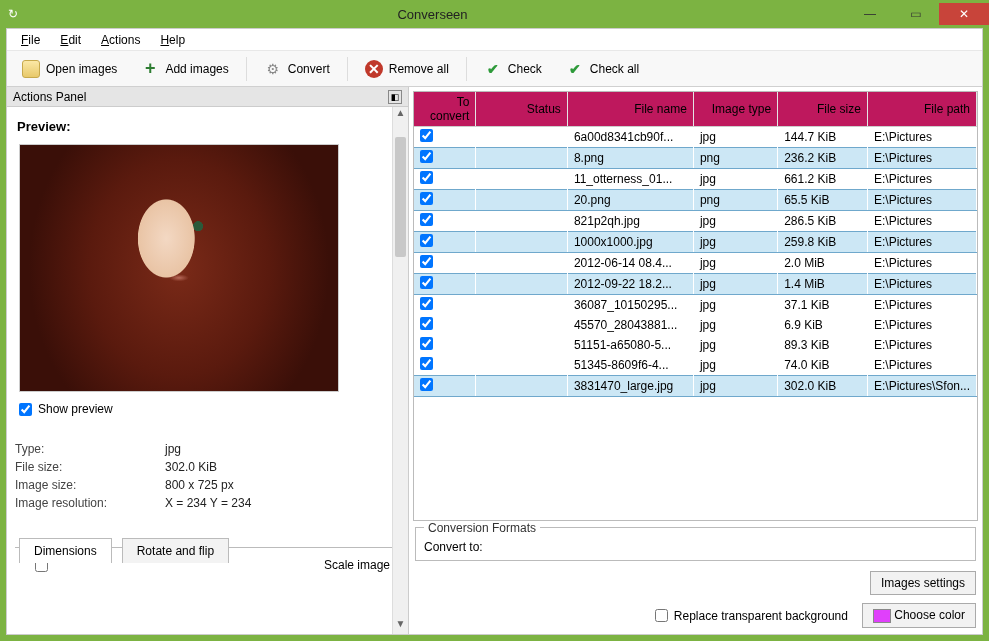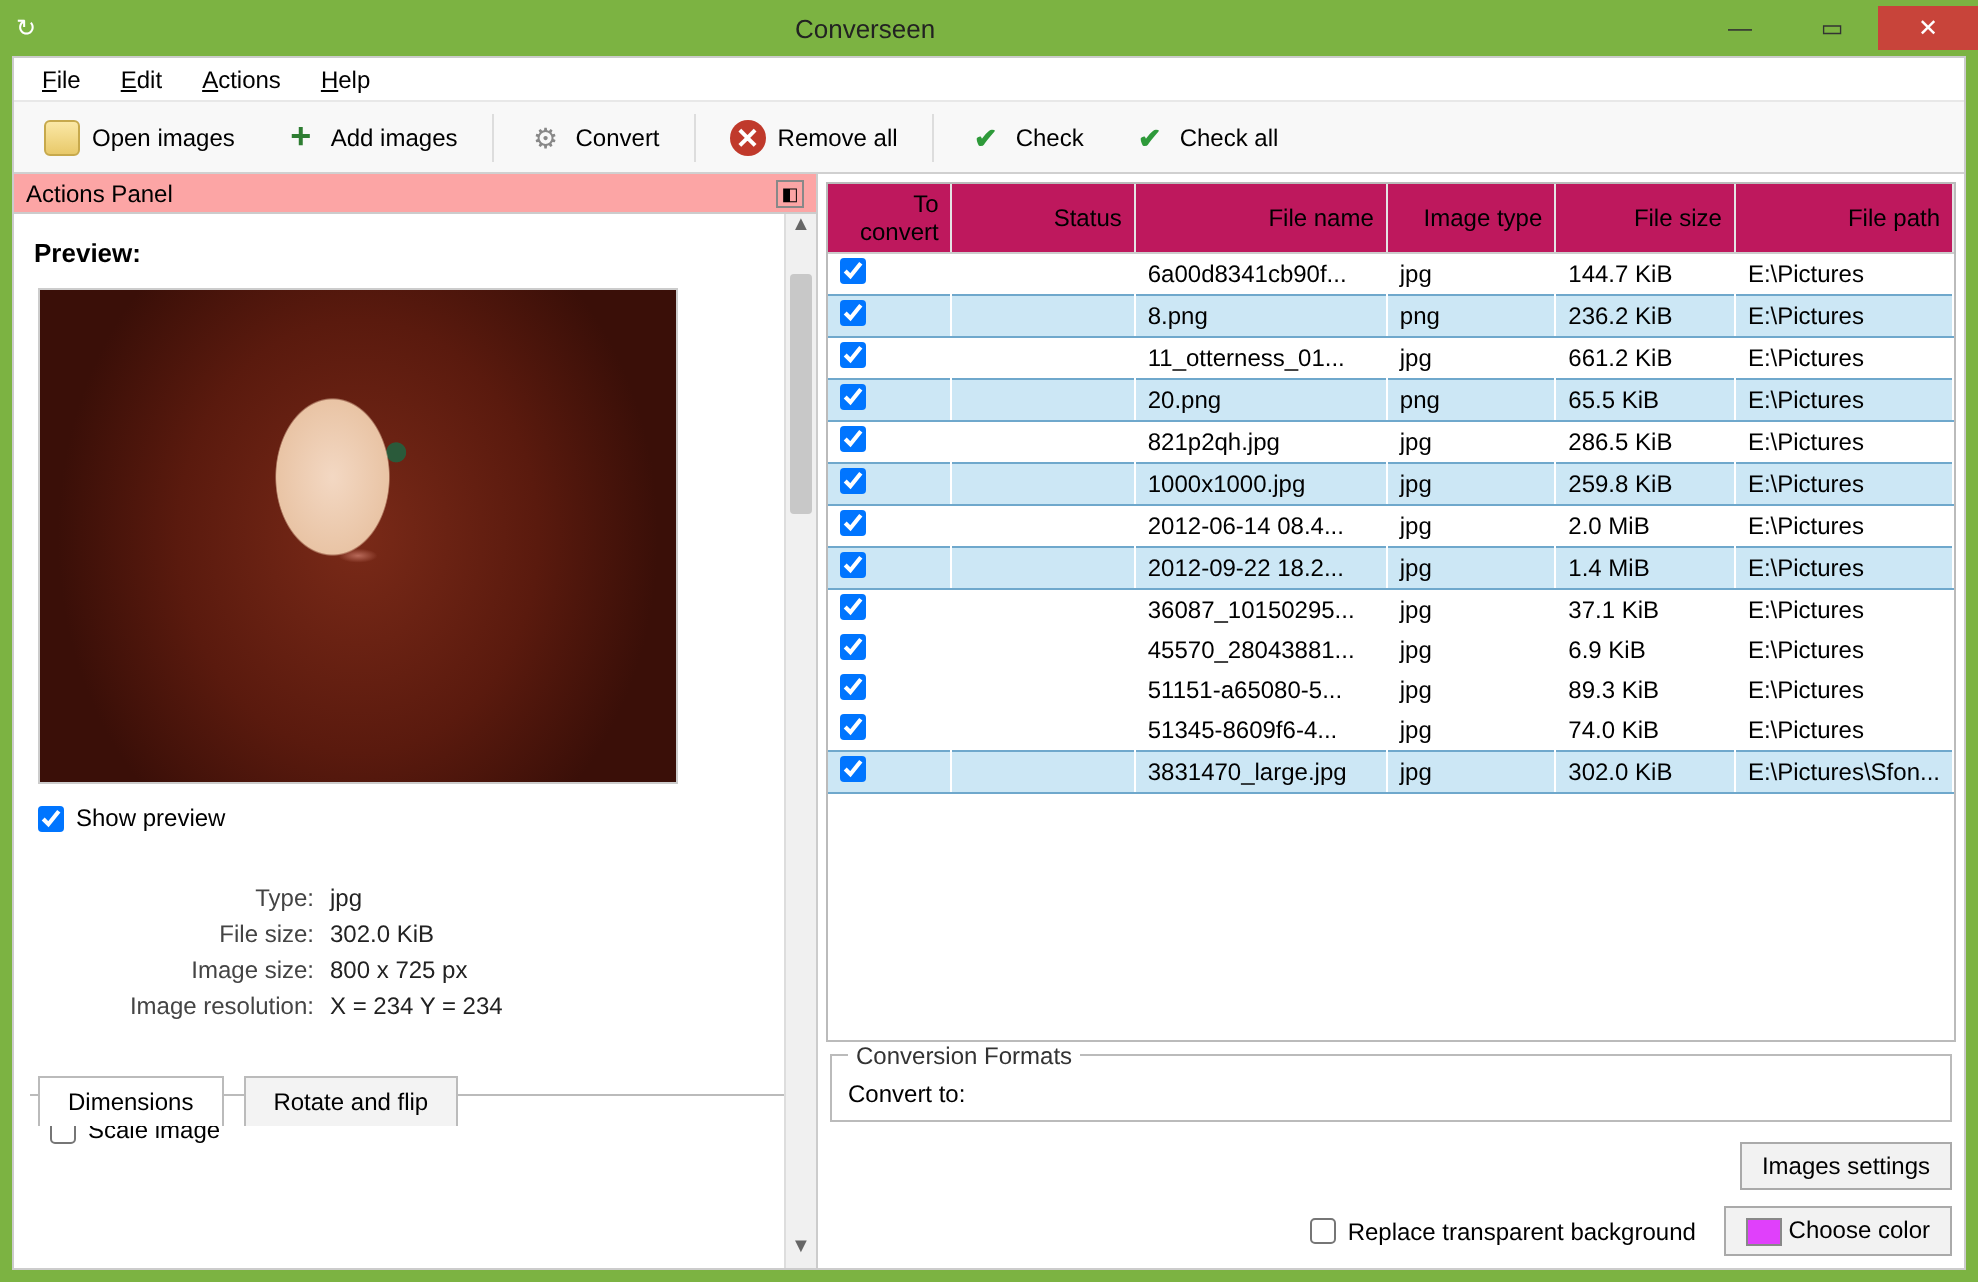--- a/index.html
+++ b/index.html
@@ -25,42 +25,42 @@
 .ticon.open { background: linear-gradient(#fbe8a6,#e8c96a); border-radius:3px; border:1px solid #c7a94c; }
 .ticon.add { color:#2e7d32; font-weight:bold; font-size:18px }
 .ticon.convert { color:#888; }
 .ticon.remove { background:#c0392b; width:18px; height:8px; border-radius:2px; }
 .ticon.removeall { background:#c0392b; width:18px; height:18px; border-radius:50%; color:#fff; font-weight:bold; }
 .ticon.check { color:#2e9a3a; font-weight:bold; }
 
 .mainarea { flex: 1; display: flex; overflow: hidden; }
 
 .leftpane { width: 402px; display: flex; flex-direction: column; border-right: 1px solid #ccc; }
-.panelheader { height: 20px; background: #fca5a5; border-bottom: 1px solid #ccc; display:flex; align-items:center; padding:0 6px; justify-content: space-between; }
+.panelheader { height: 20px; background: #e5e5e5; border-bottom: 1px solid #ccc; display:flex; align-items:center; padding:0 6px; justify-content: space-between; }
 .panelheader .dockbtn { width:14px; height:14px; border:1px solid #888; font-size:9px; text-align:center; line-height:12px; }
 .leftscroll { flex:1; overflow-y:auto; padding: 8px; position:relative; }
 .leftscroll .previewlabel { font-weight:bold; font-size:13px; margin: 4px 0 10px 2px; }
 .previewimg { width: 320px; height: 248px; margin: 4px; background:
   radial-gradient(ellipse 40px 55px at 46% 38%, #f3d8c3 0%, #e9c4a5 70%, rgba(0,0,0,0) 72%),
   radial-gradient(circle 8px at 44% 33%, #1a3a2a 0%, #1a3a2a 60%, rgba(0,0,0,0) 65%),
   radial-gradient(circle 8px at 56% 33%, #2a5a3a 0%, #2a5a3a 60%, rgba(0,0,0,0) 65%),
   radial-gradient(ellipse 14px 5px at 50% 54%, #b86a5a 0%, rgba(0,0,0,0) 70%),
   radial-gradient(ellipse 150px 180px at 50% 50%, #7a2a18 0%, #5a1a0e 60%, #3a0f08 100%);
   border:1px solid #ccc;
 }
 .showprev { display:flex; align-items:center; gap:6px; margin:10px 4px; }
 .metarow { display:flex; margin: 4px 0; }
-.metarow .k { width: 150px; text-align:right; color:#444; padding-right: 8px;}
+.metarow .k { width: 150px; color:#444; padding-right: 8px;}
 .metarow .v { color:#222; }
 .tabsrow { margin-top: 12px; border-bottom:1px solid #bbb; display:flex; gap:0; }
 .tabsrow .tab { padding:5px 14px; border:1px solid #bbb; border-bottom:none; background:#f3f3f3; position:relative; top:16px; margin-left:10px; }
 .tabsrow .tab.active { background:#fff; }
 .tabsrow .tab:first-child { margin-left:4px; }
 .tabbody { border-top:none; padding:10px; }
-.tabbody .chk { display:flex; align-items:center; gap:6px; }
+.tabbody .chk { display:flex; align-items:center; gap:6px; margin-left:10px;justify-content:space-between;}
 
 .rightpane { flex:1; display:flex; flex-direction:column; }
 .tablewrap { flex:1; margin:4px; border:1px solid #bbb; overflow:auto; background:#fff; }
 table { border-collapse: collapse; width: 100%; font-size:12px; }
 th { text-align:right; font-weight:normal; padding:3px 6px; border-right:1px solid #e4e4e4; border-bottom:1px solid #ccc; background:#be185d; }
 td { padding:2px 6px; border-right:1px solid transparent; white-space:nowrap; overflow:hidden; text-overflow:ellipsis; }
 tr.sel { background:#cce7f5; }
 tr.selline td { border-top:1px solid #6fa8cc; border-bottom:1px solid #6fa8cc; }
 td.chk { width:22px; }
 input[type=checkbox] { width:13px; height:13px; }

